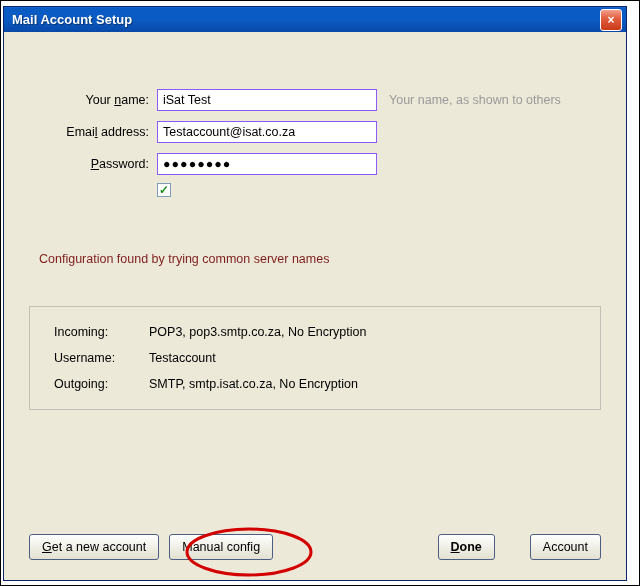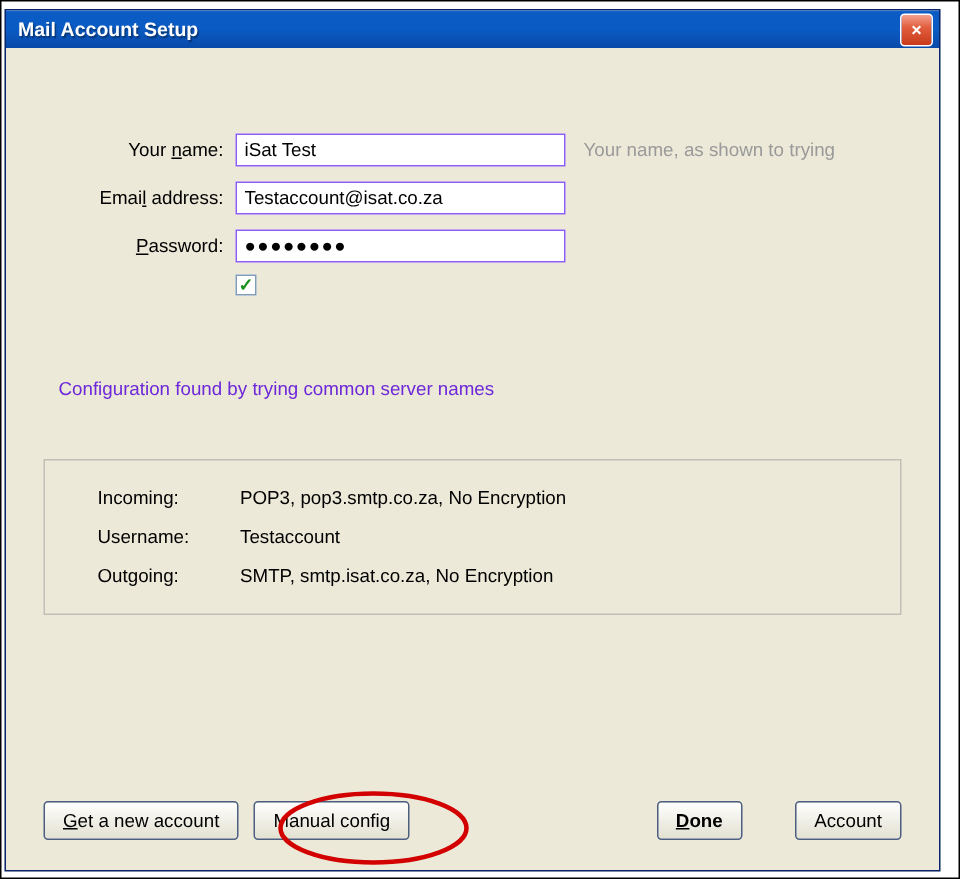--- a/index.html
+++ b/index.html
@@ -116,28 +116,28 @@
     color: #1a8f1a;
     font-size: 12px;
     font-weight: bold;
     line-height: 10px;
   }
   .remember-label .u { text-decoration: underline; }
 
   .config-msg {
     margin-top: 55px;
     margin-left: 10px;
-    color: #6d28d9;
+    color: #7f1d1d;
   }
 
   .server-box {
     margin-top: 40px;
     border: 1px solid #c0c0b6;
     background: #ece9d8;
-    padding: 18px 18px 18px 35px;
+    padding: 18px 18px 18px 24px;
   }
   .srow {
     display: flex;
     margin-bottom: 12px;
   }
   .srow:last-child { margin-bottom: 0; }
   .slabel {
     width: 95px;
   }
   .svalue {
@@ -194,21 +194,21 @@
       </div>
     </div>
 
     <div class="body">
 
       <div class="form-row">
         <div class="form-label">
           <span>Your </span><span class="u">n</span><span>ame:</span>
         </div>
         <input class="text-input" type="text" value="iSat Test" style="">
-        <span class="hint">Your name, as shown to trying</span>
+        <span class="hint">Your name, as shown to others</span>
       </div>
 
       <div class="form-row">
         <div class="form-label">
           <span>Emai</span><span class="u">l</span><span> address:</span>
         </div>
         <input class="text-input" type="text" value="Testaccount@isat.co.za" style="">
       </div>
 
       <div class="form-row">

